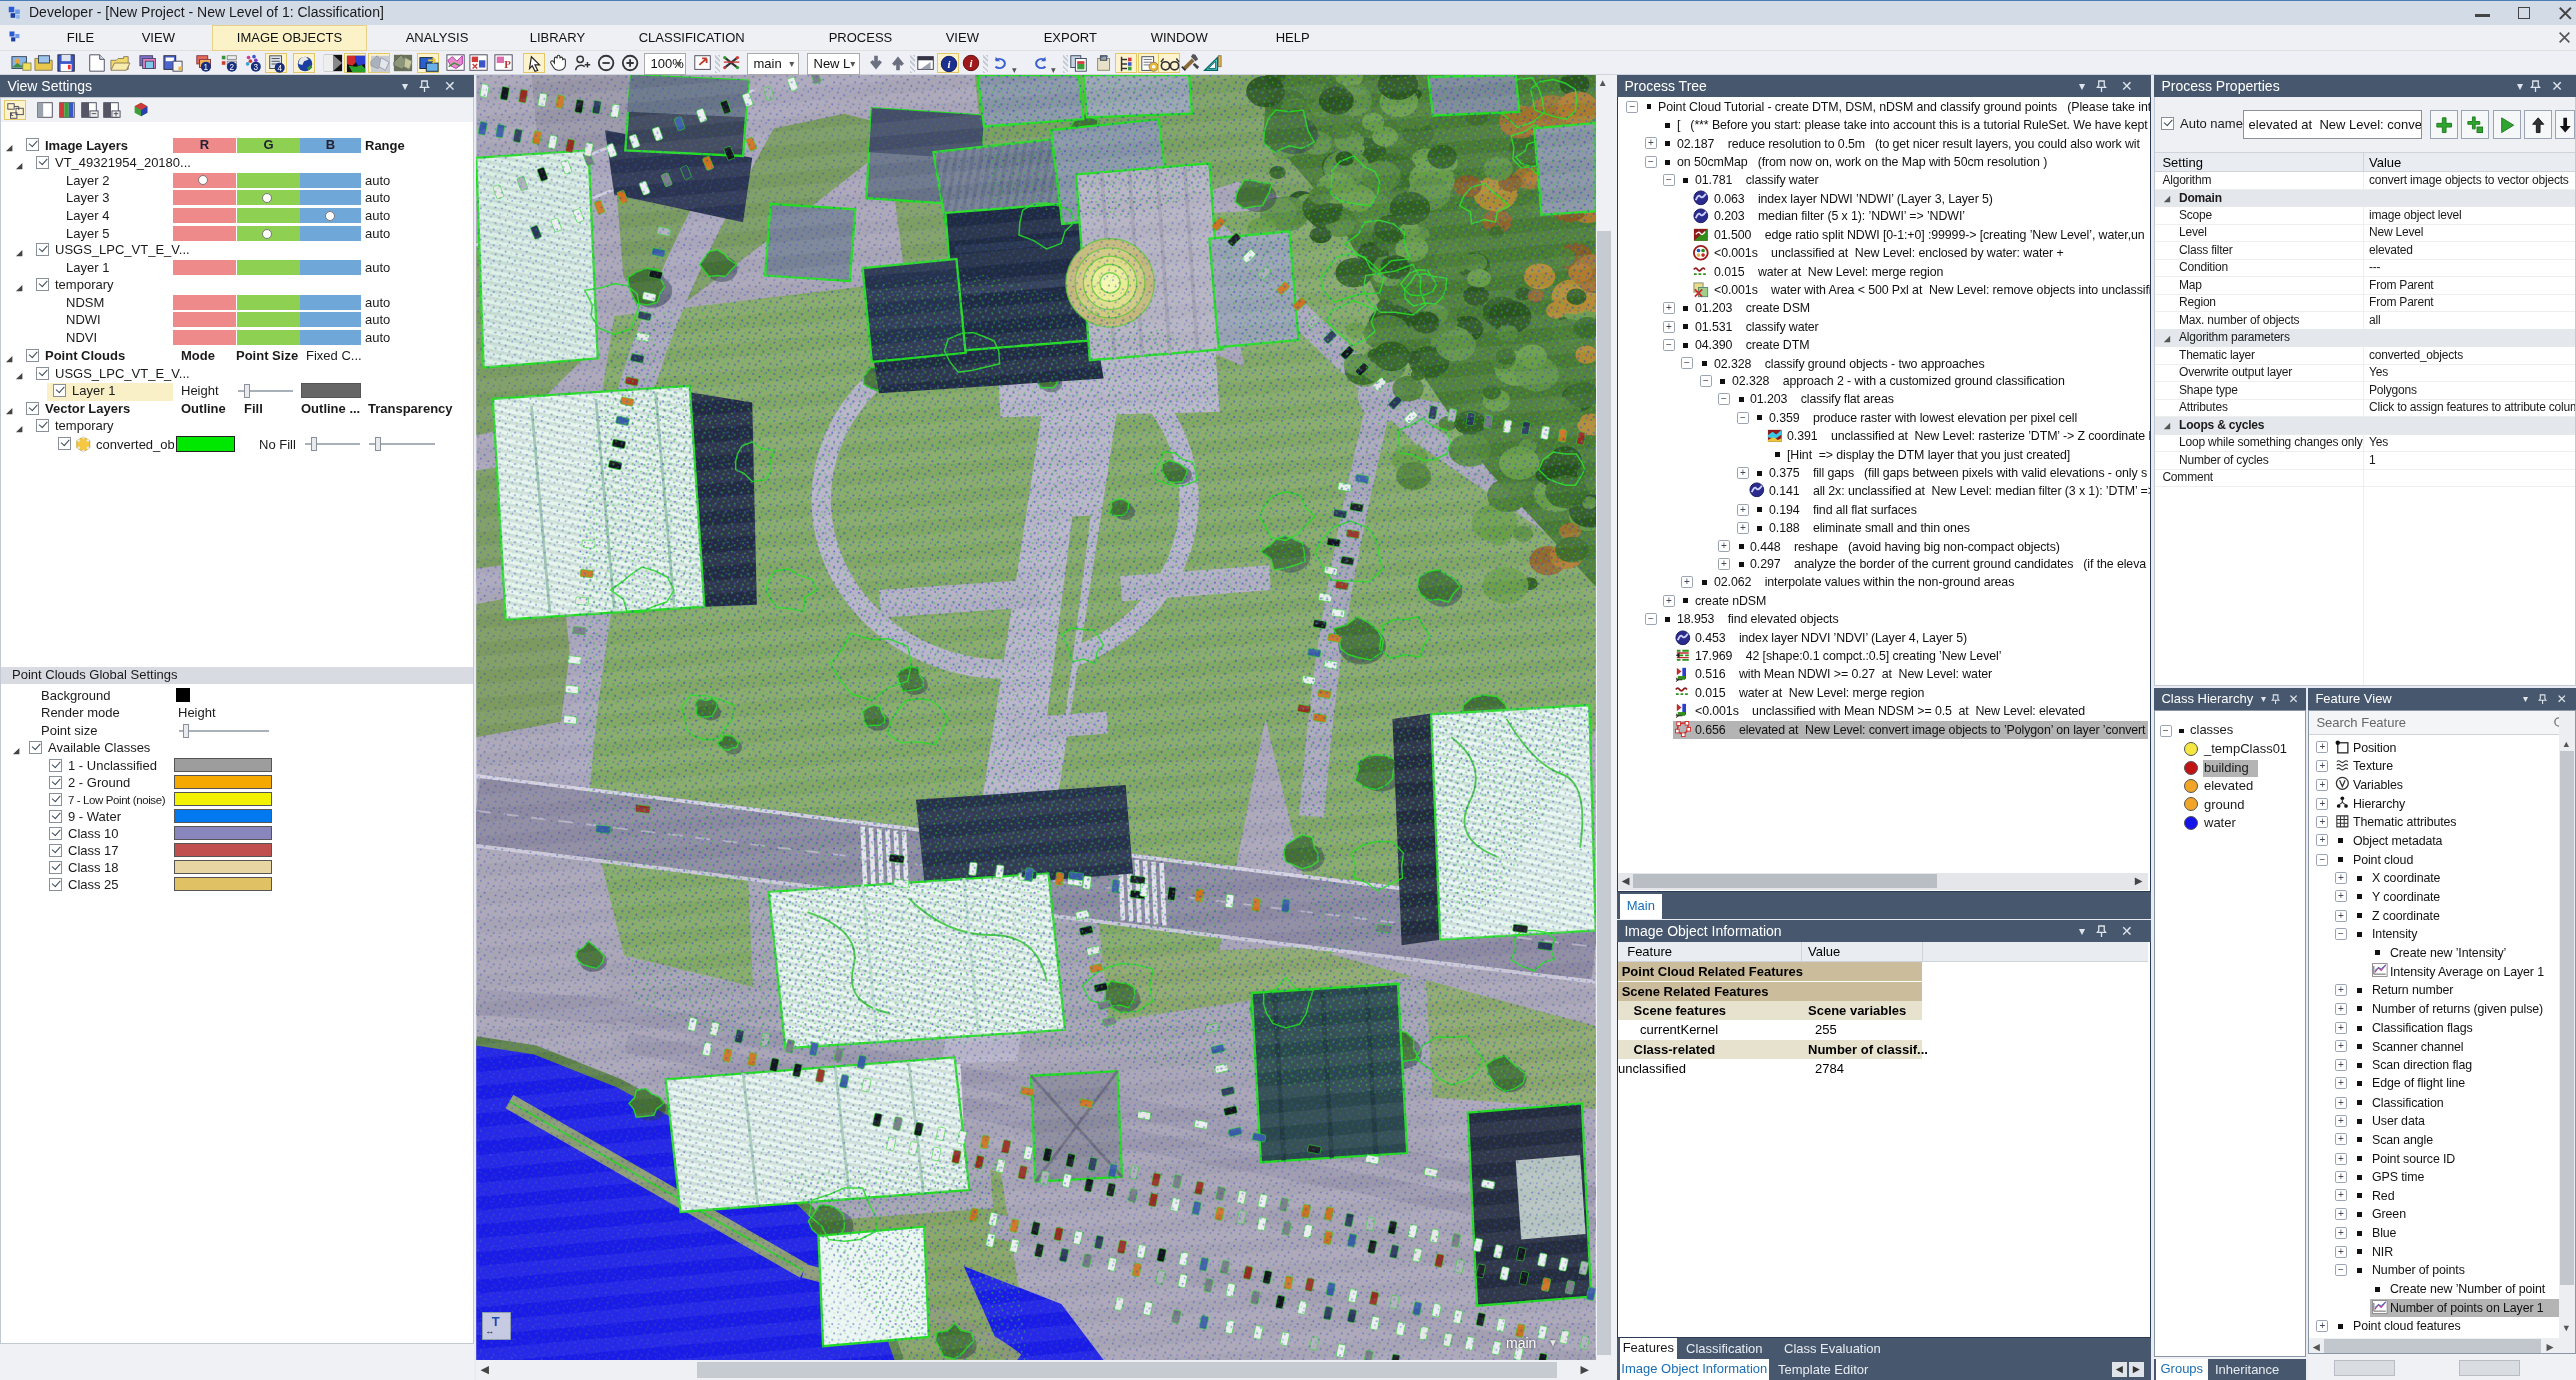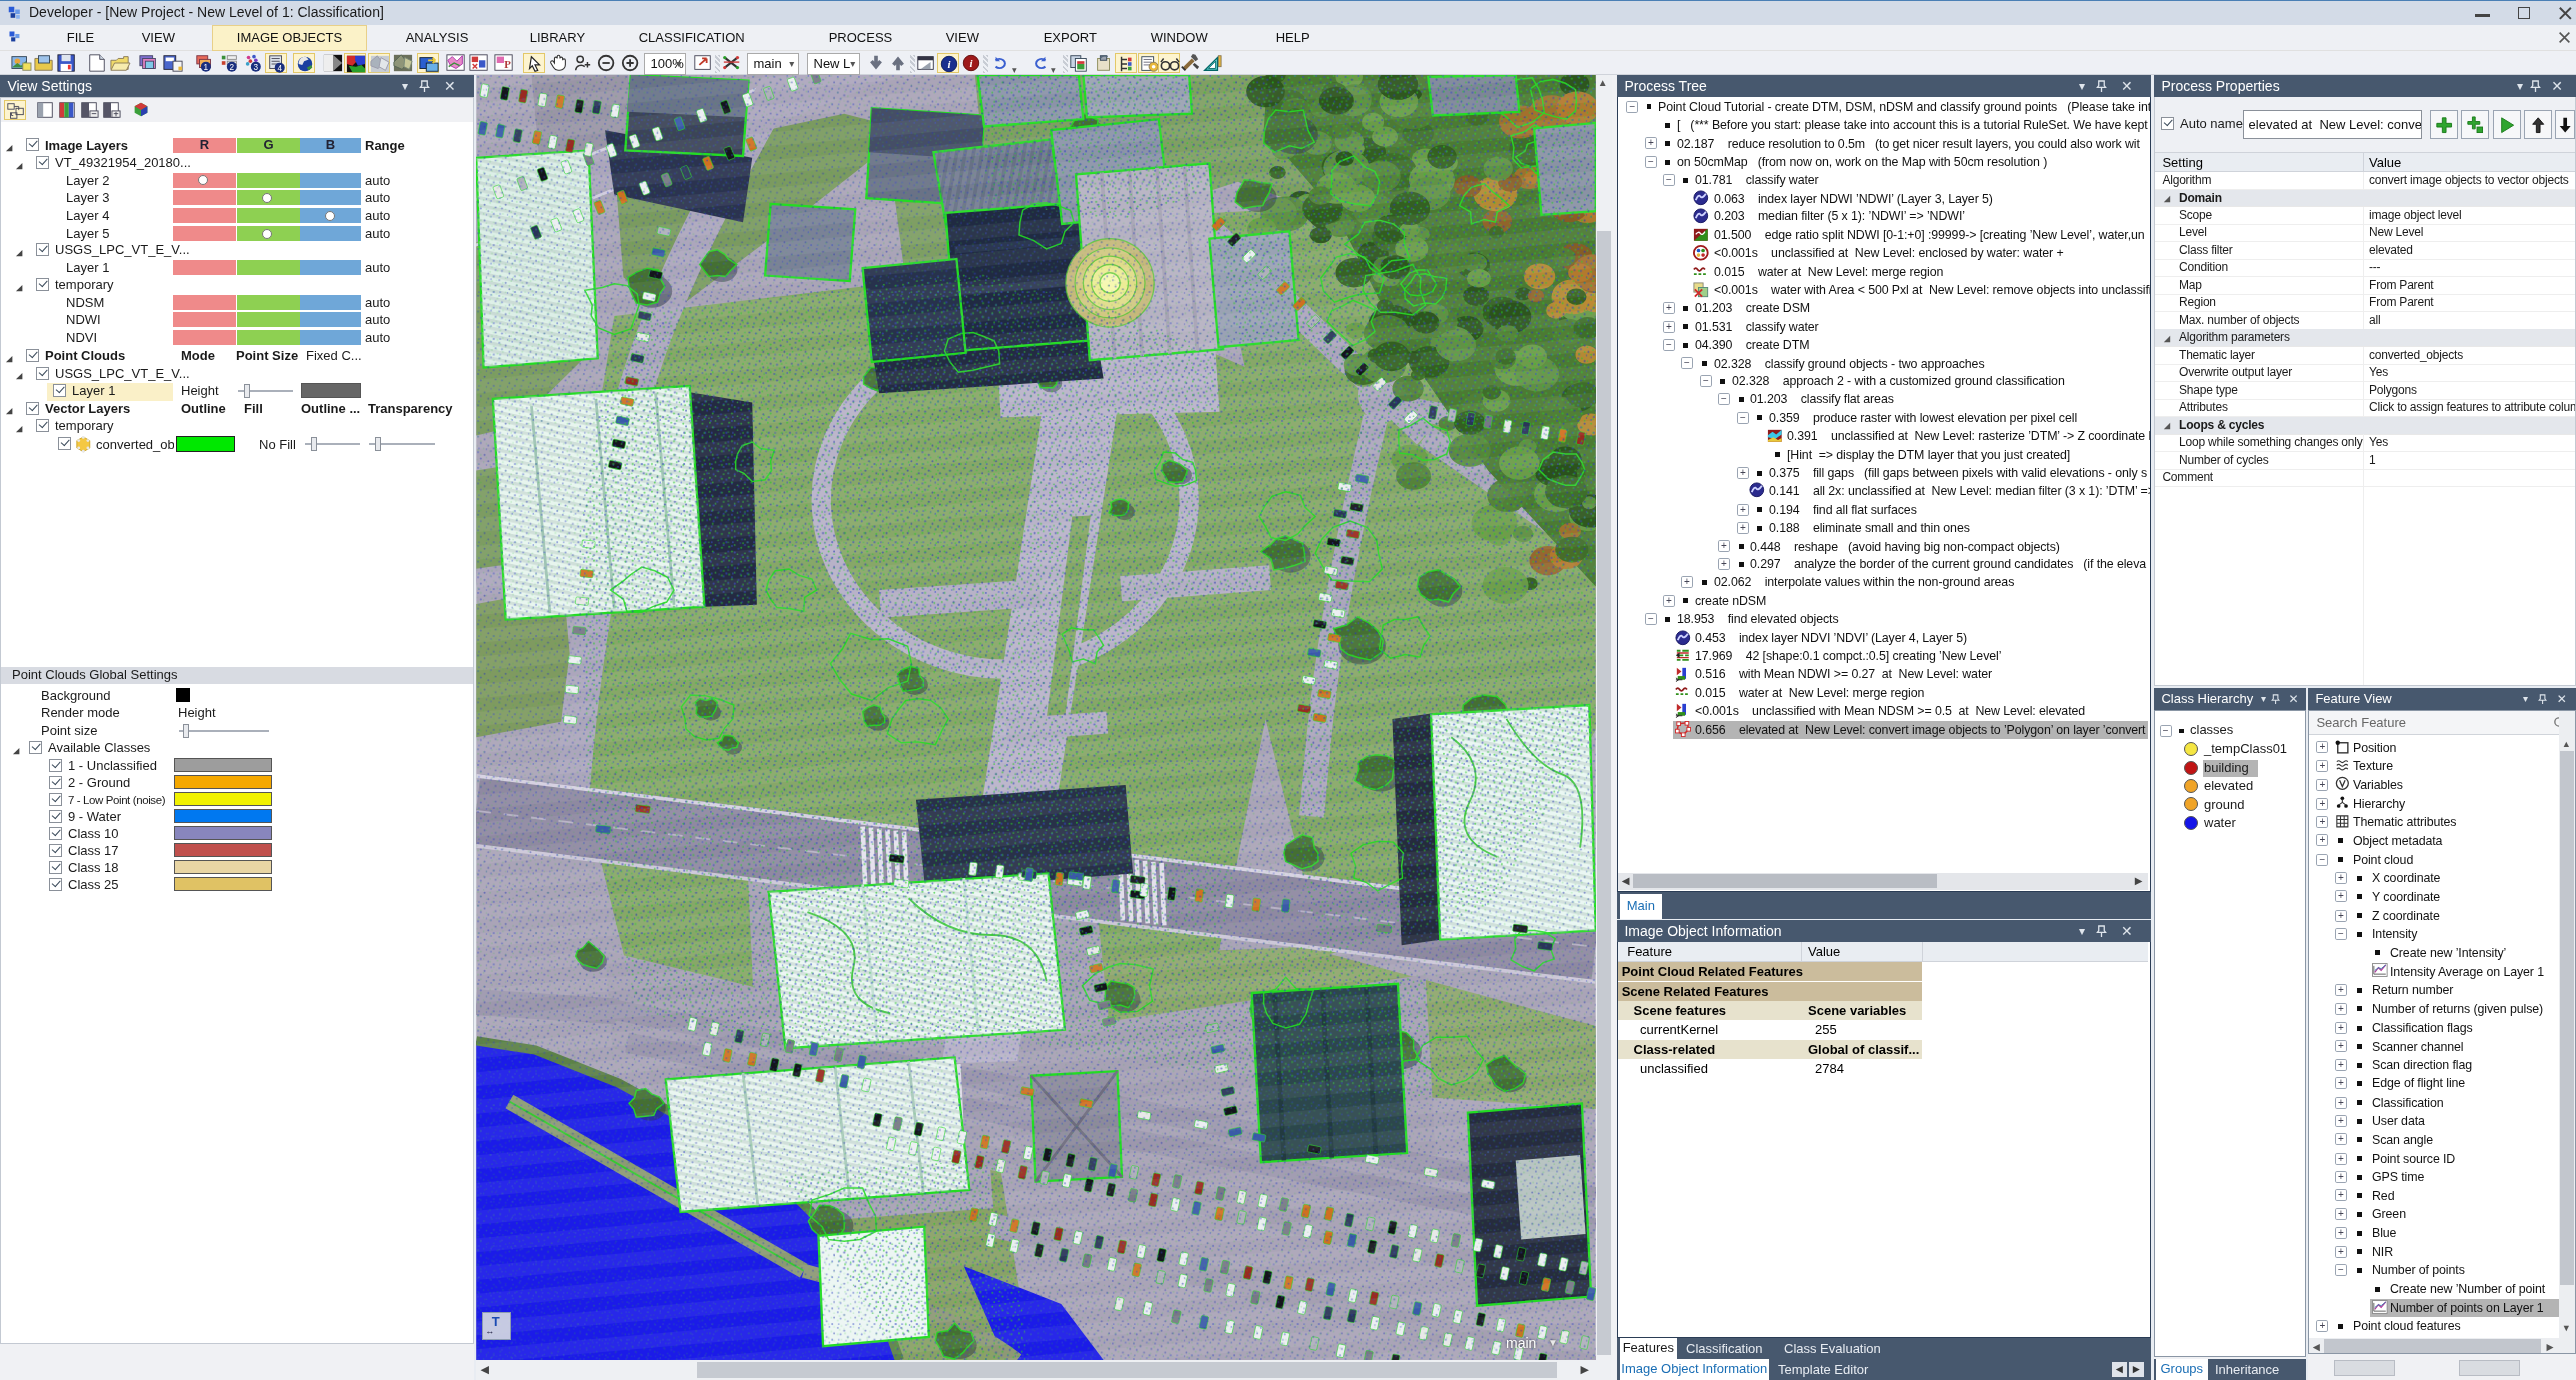--- a/index.html
+++ b/index.html
@@ -1504,22 +1504,22 @@
   <div class="abs" style="left:0;top:0;width:530px;height:20px;background:#e9edf2;border-bottom:0.9px solid #cfd3da">
     <span class="abs" style="left:9.2px;top:1.8px;font-size:13px">Feature</span>
     <span class="abs" style="left:190px;top:1.8px;font-size:13px">Value</span>
     <span class="abs" style="left:183px;top:0;width:0.9px;height:20px;background:#cfd3da"></span>
     <span class="abs" style="left:304px;top:0;width:0.9px;height:20px;background:#cfd3da"></span>
   </div>
   <div class="abs" style="left:0;top:20px;width:304px;height:19.3px;background:#cbbc9c;font-size:13px;font-weight:bold;line-height:19.3px;padding-left:3.7px">Point Cloud Related Features</div>
   <div class="abs" style="left:0;top:40px;width:304px;height:19.3px;background:#cbbc9c;font-size:13px;font-weight:bold;line-height:19.3px;padding-left:3.7px">Scene Related Features</div>
   <div class="abs" style="left:0;top:59px;width:304px;height:19.3px;background:#e7e2cd;font-size:13px;font-weight:bold;line-height:19.3px"><span style="padding-left:15.6px">Scene features</span><span class="abs" style="left:190px">Scene variables</span></div>
   <div class="abs" style="left:0;top:78px;width:304px;height:19.3px;font-size:13px;line-height:19.3px"><span style="padding-left:22px">currentKernel</span><span class="abs" style="left:197px">255</span></div>
-  <div class="abs" style="left:0;top:98px;width:304px;height:19.3px;background:#e7e2cd;font-size:13px;font-weight:bold;line-height:19.3px"><span style="padding-left:15.6px">Class-related</span><span class="abs" style="left:190px">Global of classif...</span></div>
-  <div class="abs" style="left:0;top:117px;width:304px;height:19.3px;font-size:13px;line-height:19.3px"><span style="padding-left:22px">unclassified</span><span class="abs" style="left:197px">2784</span></div>
+  <div class="abs" style="left:0;top:98px;width:304px;height:19.3px;background:#e7e2cd;font-size:13px;font-weight:bold;line-height:19.3px"><span style="padding-left:15.6px">Class-related</span><span class="abs" style="left:190px">Number of classif...</span></div>
+  <div class="abs" style="left:0;top:117px;width:304px;height:19.3px;font-size:13px;line-height:19.3px"><span style="">unclassified</span><span class="abs" style="left:197px">2784</span></div>
  </div>
  <div class="abs" style="left:0;top:418px;width:534px;height:21px;background:#47586e">
    <span class="abs" style="left:2.8px;top:0;width:57px;height:21px;background:#fff;color:#1a1a1a;font-size:13px;text-align:center;line-height:20px">Features</span>
    <span class="abs" style="left:69px;top:0;color:#e8ecf2;font-size:13px;line-height:21px">Classification</span>
    <span class="abs" style="left:167px;top:0;color:#e8ecf2;font-size:13px;line-height:21px">Class Evaluation</span>
  </div>
  <div class="abs" style="left:0;top:439px;width:534px;height:21px;background:#47586e">
    <span class="abs" style="left:2.8px;top:0;width:149px;height:21px;background:#fff;color:#1a6eb5;font-size:13px;text-align:center;line-height:20px">Image Object Information</span>
    <span class="abs" style="left:161px;top:0;color:#e8ecf2;font-size:13px;line-height:21px">Template Editor</span>
    <span class="abs" style="left:495px;top:2.8px;width:14.7px;height:15.6px;background:#dfe3ea;color:#333;font-size:9.2px;text-align:center;line-height:15.6px">◀</span>

